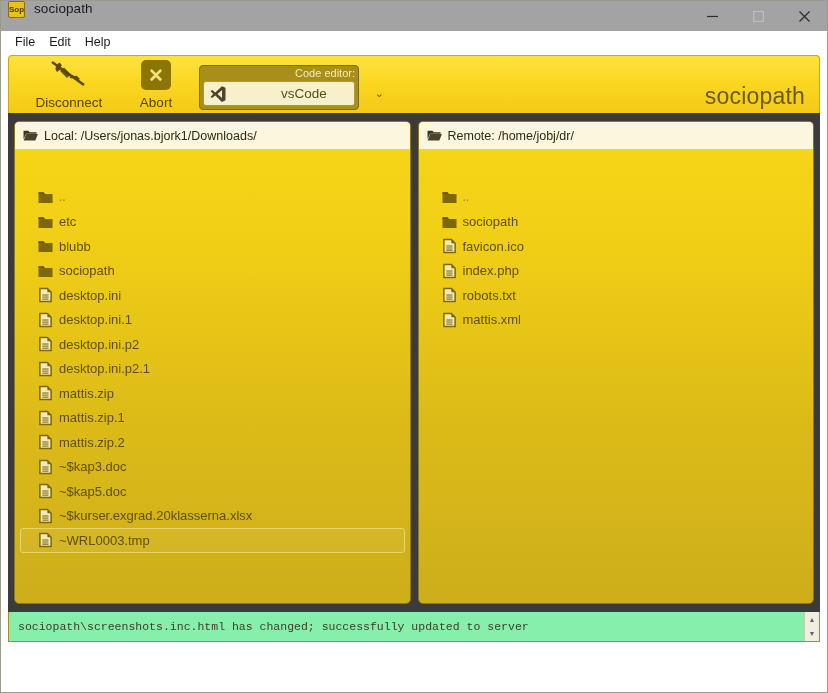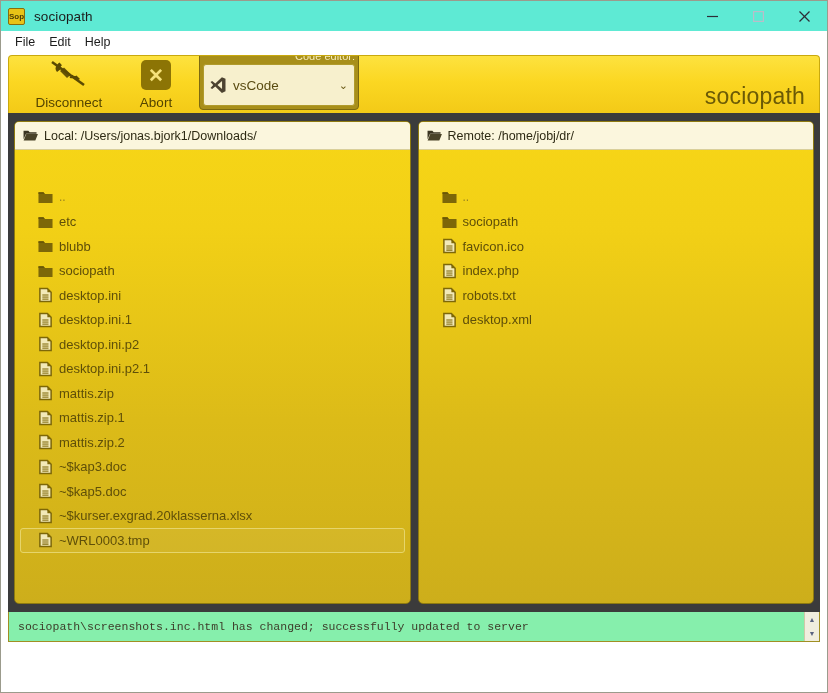--- a/index.html
+++ b/index.html
@@ -19,22 +19,21 @@
     border: 1px solid #9b9b8c;
     display: flex;
     flex-direction: column;
     position: relative;
   }
 
   
   .titlebar {
     height: 30px;
     display: flex;
-    align-items: center;
-    background: #5eead4;
+    background: #a3a3a3;
     flex: 0 0 30px;
     padding-left: 7px;
   }
   .app-icon {
     width: 17px; height: 17px;
     background: #e8c317;
     border: 1px solid #8a6d0a;
     border-radius: 2px;
     display: flex; align-items: center; justify-content: center;
     font-size: 8px; font-weight: bold; color: #4a3c05;
@@ -134,27 +133,28 @@
     padding: 1px 3px 3px 3px;
   }
   .editor-caption {
     font-size: 11px;
     color: #f7ecb8;
     text-align: right;
     line-height: 13px;
     padding-bottom: 1px;
   }
   .editor-select {
-    height: 42px;
+    height: 25px;
     background: #f7f0cd;
     border: 1px solid #b09b2c;
     border-radius: 3px;
     display: flex;
     align-items: center;
     padding: 0 6px 0 4px;
+    gap: 48px;
   }
   .vscode-logo { width: 20px; height: 18px; flex: 0 0 auto; }
   .editor-value {
     font-size: 13.5px;
     color: #5a4c12;
     margin-left: 5px;
     flex: 1 1 auto;
   }
   .chev { color: #6a5a16; font-size: 11px; }
 
@@ -596,21 +596,21 @@
             <svg class="file-icon" viewBox="0 0 16 16">
               <path d="M2 1 h8 l4 4 v10 h-12 Z" fill="#f2e9b8"></path>
               <path d="M2 1 h8 l4 4 v10 h-12 Z" fill="none" stroke="#7d6708" stroke-width="1.6"></path>
               <path d="M10 1 v4 h4 Z" fill="#7d6708"></path>
               <g stroke="#7d6708" stroke-width="1.1">
                 <line x1="4.6" y1="8" x2="11.2" y2="8"></line>
                 <line x1="4.6" y1="10.2" x2="11.2" y2="10.2"></line>
                 <line x1="4.6" y1="12.4" x2="11.2" y2="12.4"></line>
               </g>
             </svg>
-            <span class="file-name">desktop.xml</span>
+            <span class="file-name">mattis.xml</span>
           </div>
         </div>
     </div>
 
   </div>
 
   <div class="statusbar">
     <div class="log-text">sociopath\screenshots.inc.html has changed; successfully updated to server</div>
     <div class="log-scroll">
       <div class="scroll-arrow">▲</div>

